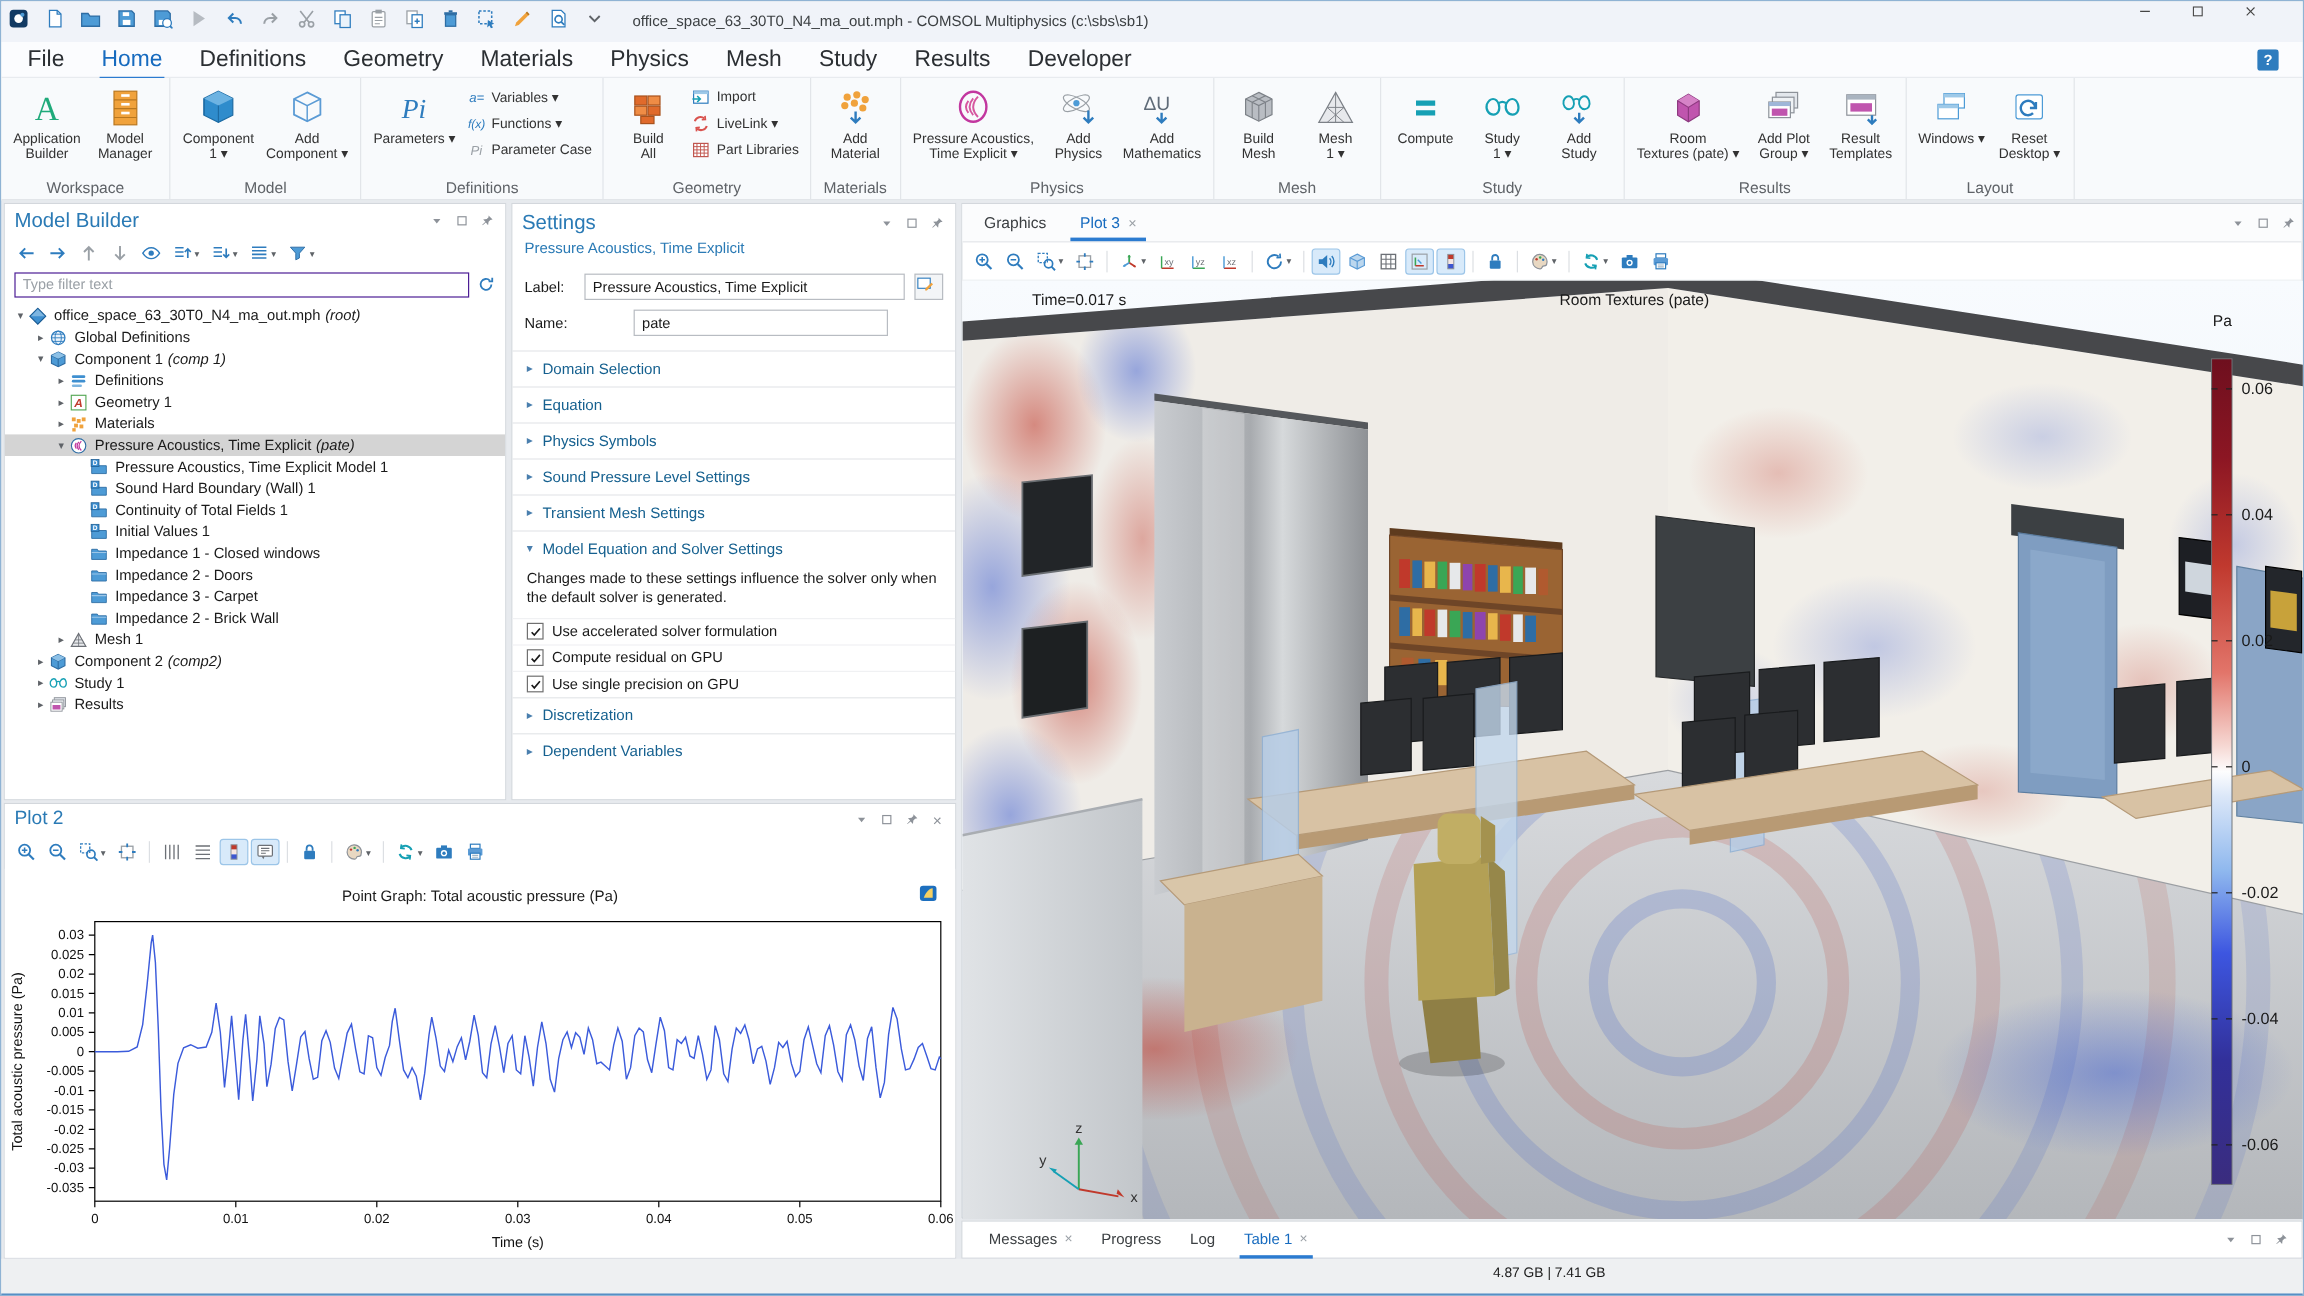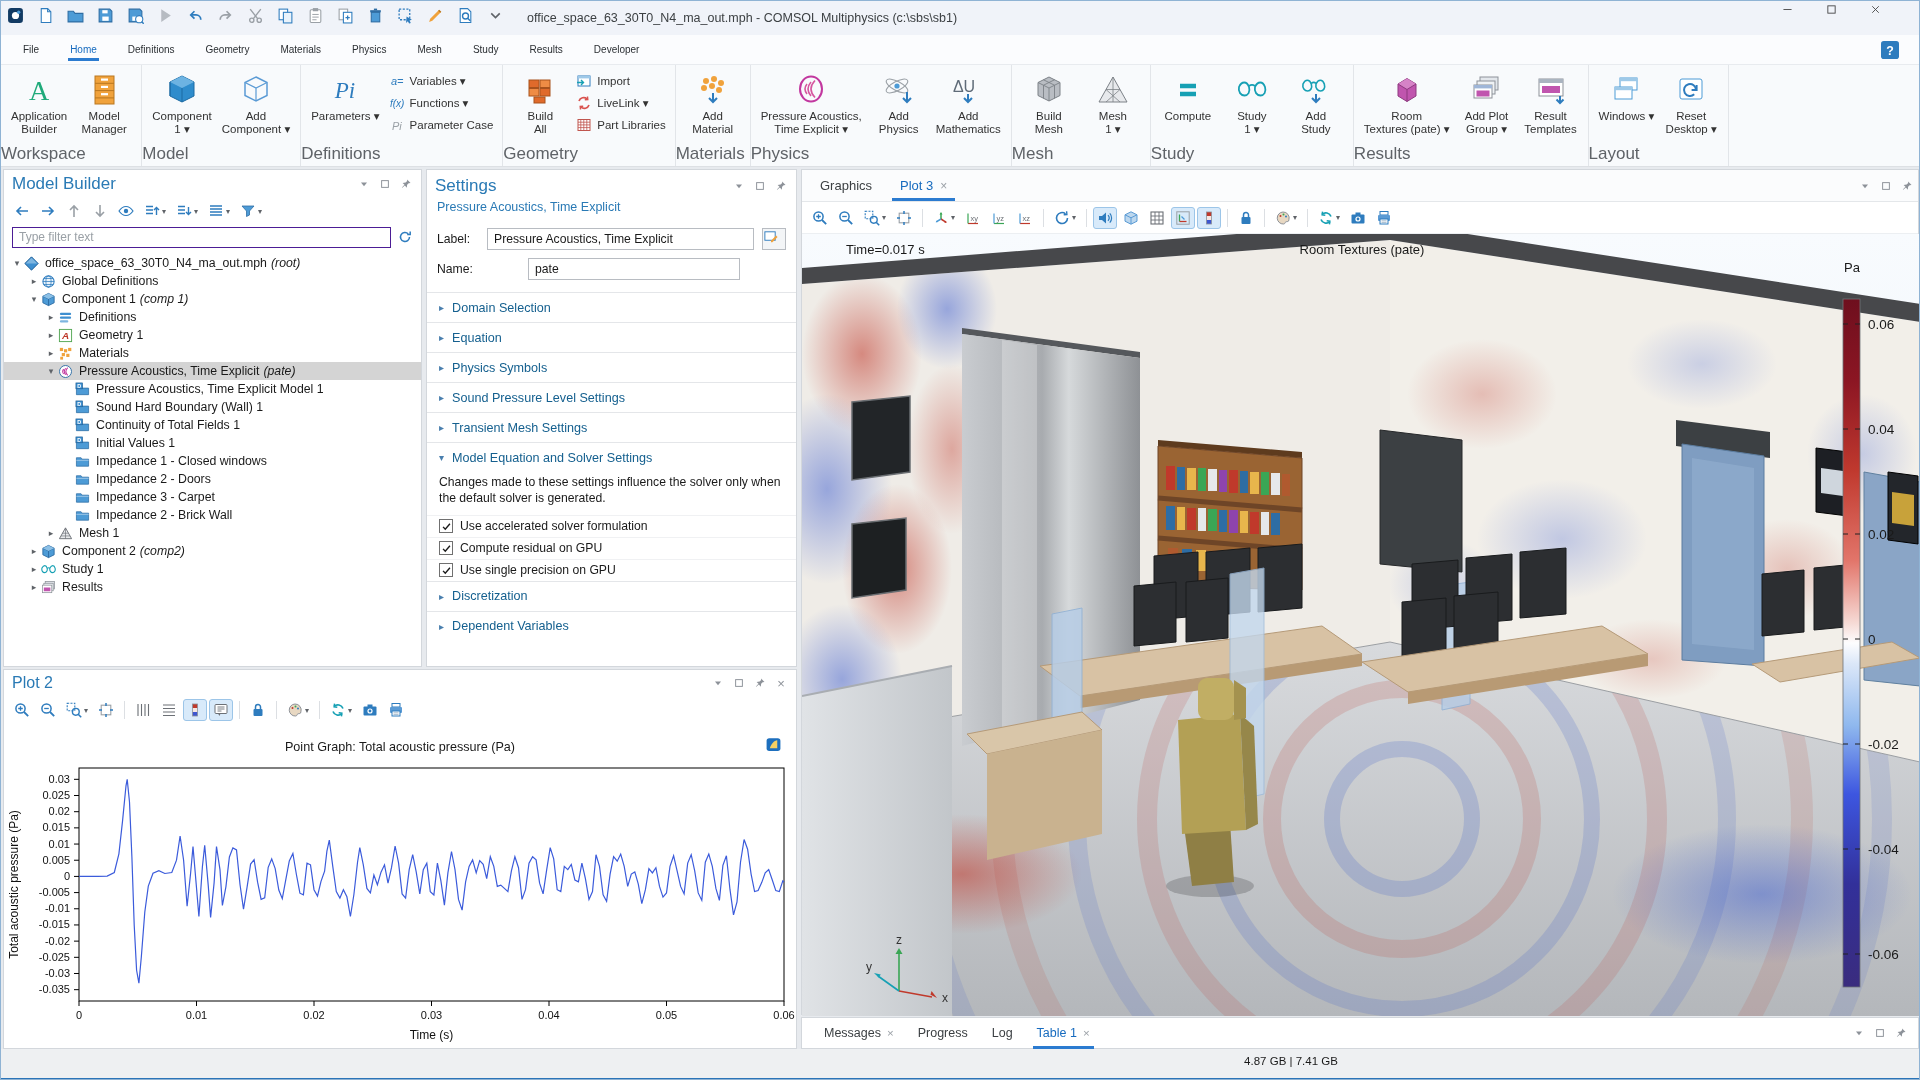--- a/index.html
+++ b/index.html
@@ -8,29 +8,29 @@
 
 .titlebar{position:absolute;left:0;top:0;width:100%;height:34px;background:#f0f3f9;display:flex;align-items:center;padding:0 6px}
 .tb-ico{width:26px;height:22px;display:flex;align-items:center;justify-content:center;border-radius:3px}
 .tb-ico svg{width:17px;height:17px}
 .tb-title{font-size:12.5px;color:#3c4043;margin-left:14px;white-space:nowrap}
 .tb-right{margin-left:auto;display:flex}
 .win-btn{width:44px;height:30px;display:flex;align-items:center;justify-content:center}
 .win-btn svg{width:13px;height:13px}
 
 .menubar{position:absolute;left:0;top:34px;width:100%;height:30px;background:#fbfcfe;display:flex;align-items:center;padding:0 20px;border-bottom:1px solid #e8ebef}
-.menu-item{font-size:10px;color:#2b2f33;padding:5px 2px;margin-right:27px;position:relative;cursor:default}
+.menu-item{font-size:19px;color:#2b2f33;padding:5px 2px;margin-right:27px;position:relative;cursor:default}
 .menu-item.active{color:#176bbf}
 .menu-item.active::after{content:"";position:absolute;left:0;right:0;bottom:-1px;height:3px;background:#2b7bd0}
 .menu-help{margin-left:auto;width:18px;height:18px}
 .menu-help svg{width:18px;height:18px}
 
 .ribbon{position:absolute;left:0;top:64px;width:100%;height:102px;background:#f8fafc;border-bottom:1px solid #dde0e4;display:flex}
 .rgroup{position:relative;border-right:1px solid #e2e5e9;padding:5px 5px 18px;display:flex;align-items:flex-start}
-.rgroup-label{position:absolute;left:0;right:0;bottom:2px;font-size:17px;color:#5f6368;white-space:nowrap}
+.rgroup-label{position:absolute;left:0;right:0;bottom:2px;text-align:center;font-size:13px;color:#5f6368;white-space:nowrap}
 .ritem{min-width:64px;display:flex;flex-direction:column;align-items:center;padding:3px 5px;border-radius:3px}
 .ritem svg{width:34px;height:34px}
 .ritem .rlabel{margin-top:3px;font-size:11.5px;color:#323232;text-align:center;white-space:pre-line;line-height:13px}
 .rsmall{display:flex;flex-direction:column;justify-content:flex-start;padding:2px 4px;gap:4px}
 .rsmall-item{display:flex;align-items:center;gap:5px;font-size:11.5px;color:#323232;height:18px;white-space:nowrap}
 .rsmall-item svg{width:16px;height:16px}
 .caret{font-size:8px;color:#5f6368;margin-left:2px}
 
 .panel{position:absolute;background:#fff;border:1px solid #d3d7dc}
 .phead{display:flex;align-items:center;padding:2px 8px;height:28px}
@@ -1709,21 +1709,21 @@
             <path d="M97 714l-3.5 6h7z" fill="#3aa655"></path>
   <line x1="97" y1="757" x2="130" y2="763" stroke="#c0392b" stroke-width="1.6"></line>
             <path d="M135 764l-6.5-3.3 1-3.6z" fill="#c0392b"></path>
   <line x1="97" y1="757" x2="76" y2="742" stroke="#16a0b4" stroke-width="1.6"></line>
             <path d="M72 739l6.8 1.6-2.2 3z" fill="#16a0b4"></path>
   <text x="97" y="710" font-size="12" fill="#333" text-anchor="middle">z</text>
   <text x="140" y="768" font-size="12" fill="#333">x</text>
   <text x="64" y="737" font-size="12" fill="#333">y</text>
           </g>
       </svg>
-      <div class="gx-label" style="left:44px;top:8px">Time=0.017 s</div>
+      <div class="gx-label" style="left:58px;top:8px">Time=0.017 s</div>
       <div class="gx-label" style="left:440px;top:8px;width:240px;text-align:center">Room Textures (pate)</div>
       <div class="gx-label" style="left:1040px;top:26px;width:20px;text-align:center">Pa</div>
     </div>
   </div>
 
   <div class="panel" style="left:800px;top:1016px;width:1118px;height:32px">
     <div id="bottom-bar">
       <div id="bt-tabs" style="display:flex">
           <div class="btab">
             <span>Messages</span>

